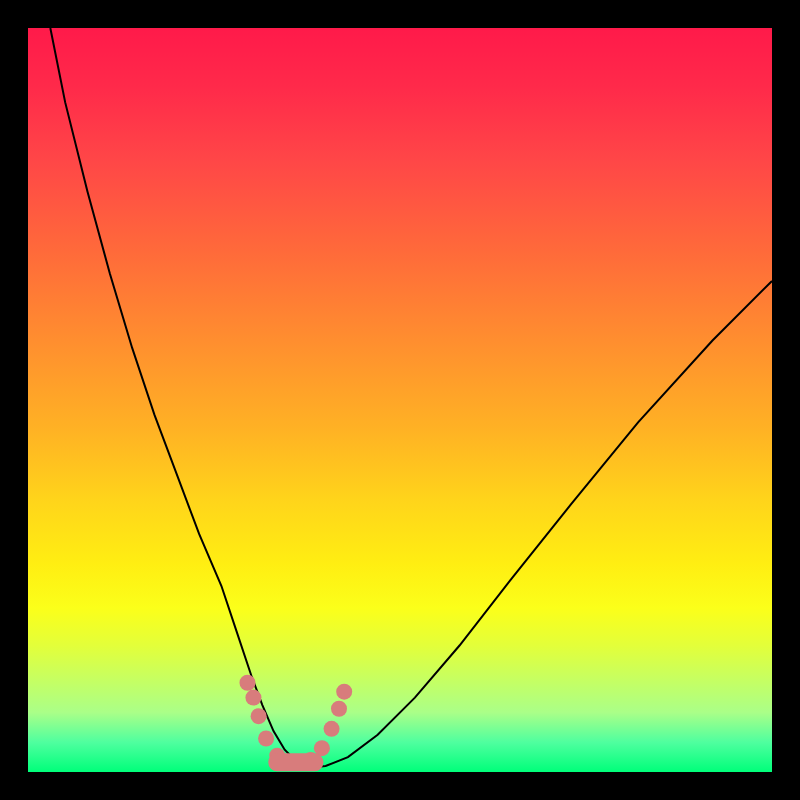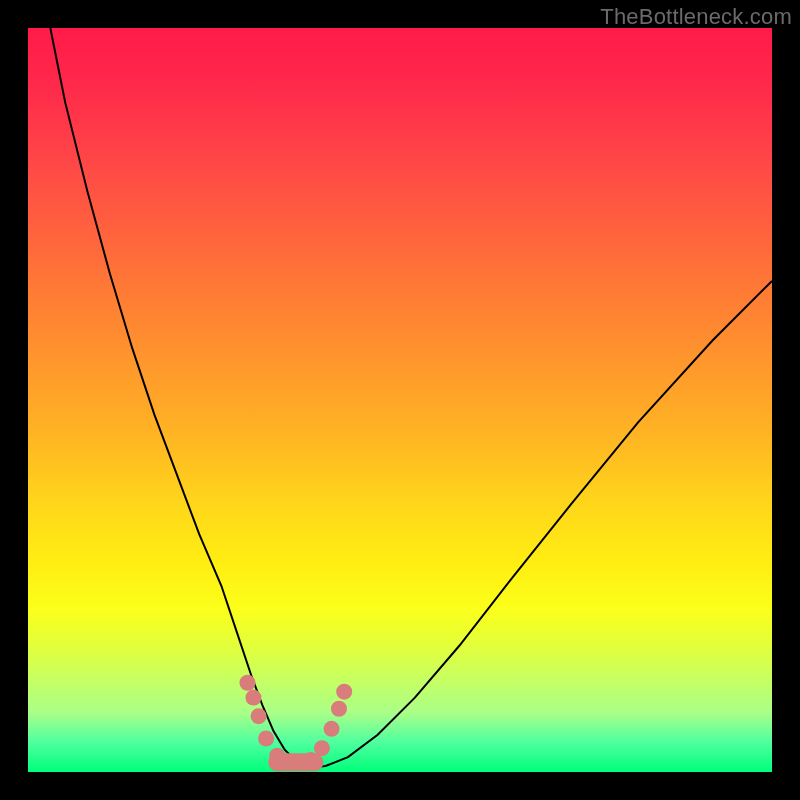--- a/index.html
+++ b/index.html
@@ -59,21 +59,20 @@
     height: 744px;
     overflow: visible;
   }
 </style>
 </head>
 <body>
 
 <div class="frame">
   <div class="plot"></div>
 
-  <div class="watermark">TheBottleneck.com</div>
 
   <svg class="curve" viewBox="0 0 744 744" preserveAspectRatio="none">
     <g id="svg-root">
         <path d="M22.32 0.00 L37.20 74.40 L59.52 163.68 L81.84 245.52 L104.16 319.92 L126.48 386.88 L148.80 446.40 L171.12 505.92 L193.44 558.00 L208.32 602.64 L223.20 647.28 L234.36 677.04 L245.52 703.08 L256.68 721.68 L267.84 732.84 L275.28 738.05 L282.72 739.54 L297.60 738.05 L319.92 729.12 L349.68 706.80 L386.88 669.60 L431.52 617.52 L483.60 550.56 L543.12 476.16 L610.08 394.32 L684.48 312.48 L744.00 252.96" fill="none" stroke="#000000" stroke-width="2"></path>
         <circle cx="219.48" cy="654.72" r="8" fill="#d87c7c"></circle>
         <circle cx="225.432" cy="669.6" r="8" fill="#d87c7c"></circle>
         <circle cx="230.64" cy="688.2" r="8" fill="#d87c7c"></circle>
         <circle cx="238.08" cy="710.52" r="8" fill="#d87c7c"></circle>
         <circle cx="249.24" cy="727.632" r="8" fill="#d87c7c"></circle>
         <circle cx="260.4" cy="734.328" r="8" fill="#d87c7c"></circle>

